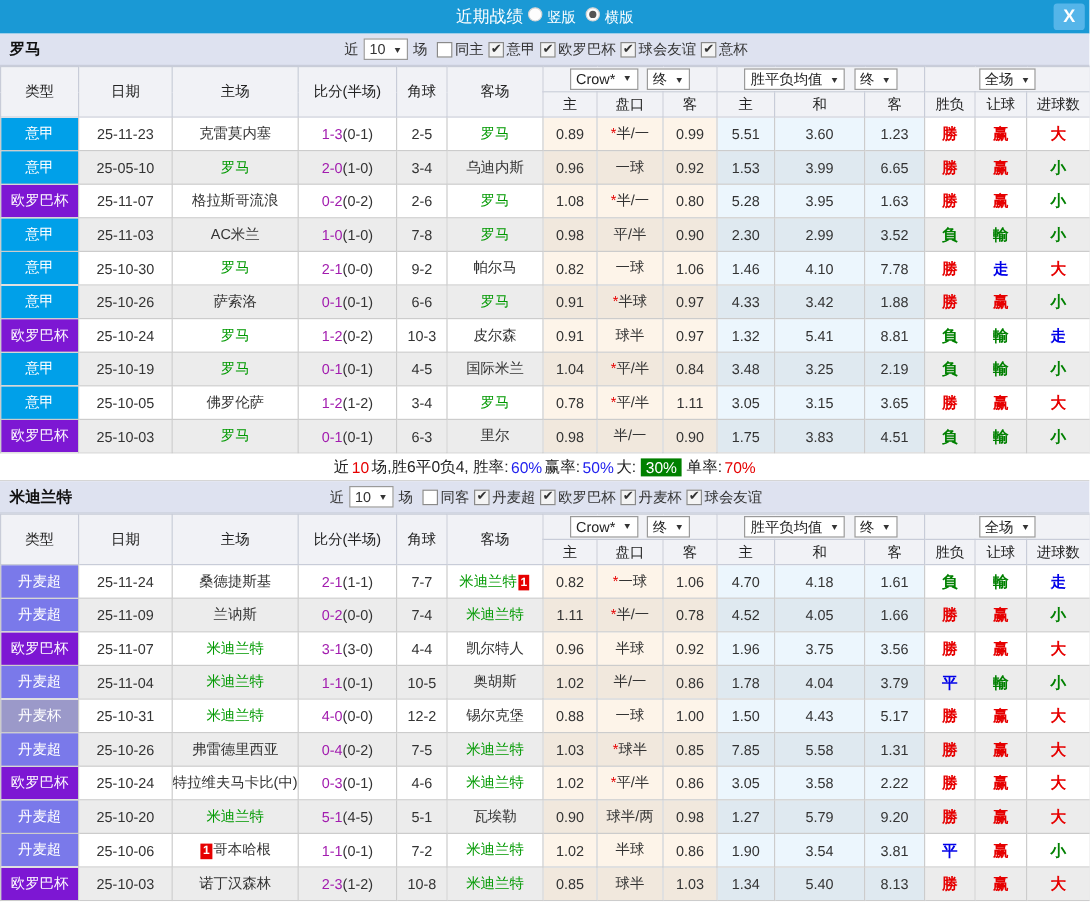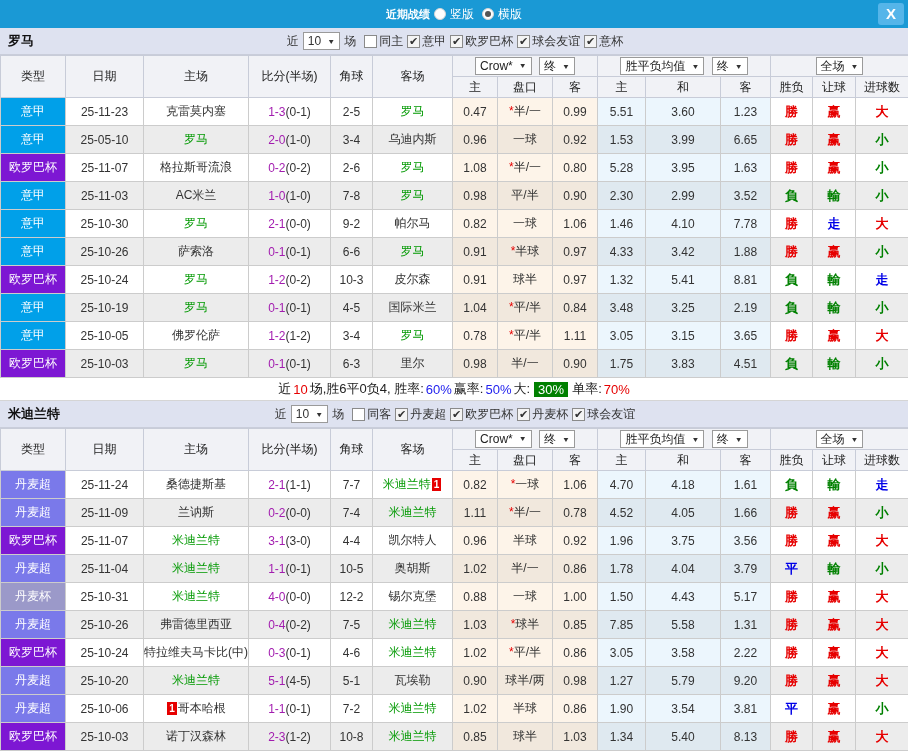--- a/index.html
+++ b/index.html
@@ -6,22 +6,22 @@
   body {
     margin: 0; width: 908px; background: #fff;
     font-family: "Liberation Sans", "DejaVu Sans", sans-serif;
     font-size: 12px; color: #333;
   }
   
   .titlebar {
     height: 28px; background: #1a99d5; color: #fff;
     display: flex; align-items: center; justify-content: center; position: relative;
   }
-  .titlebar .title { font-weight: bold; font-size: 11px; }
-  .radio-group { display: inline-flex; align-items: center; margin-left: 2px; }
+  .titlebar .title { font-weight: normal; font-size: 14px; }
+  .radio-group { display: inline-flex; align-items: flex-start; margin-left: 2px; }
   .radio {
     width: 12px; height: 12px; border-radius: 50%; background: #fdfdfd;
     border: 1px solid #d5d5d5; display: inline-block; position: relative; margin: 0 4px 0 8px;
   }
   .radio.sel::after {
     content: ""; position: absolute; left: 2px; top: 2px;
     width: 6px; height: 6px; border-radius: 50%; background: #555;
   }
   .radio-label { font-size: 12px; color: #fff; }
   .close-btn {
@@ -203,21 +203,21 @@
       </tr>
     </thead>
     <tbody>
         <tr>
           <td class="type" style="background: rgb(0, 160, 233);">意甲</td>
           <td>25-11-23</td>
           <td><span>克雷莫内塞</span></td>
           <td><span class="score-main">1-3</span><span class="score-half">(0-1)</span></td>
           <td>2-5</td>
           <td><span class="g">罗马</span></td>
-          <td class="warm">0.47</td>
+          <td class="warm">0.89</td>
           <td class="warm"><span class="star">*</span>半/一</td>
           <td class="warm">0.99</td>
           <td class="cool">5.51</td>
           <td class="cool">3.60</td>
           <td class="cool">1.23</td>
           <td class="res cr">勝</td>
           <td class="res cr">赢</td>
           <td class="res cr">大</td>
         </tr>
         <tr>

